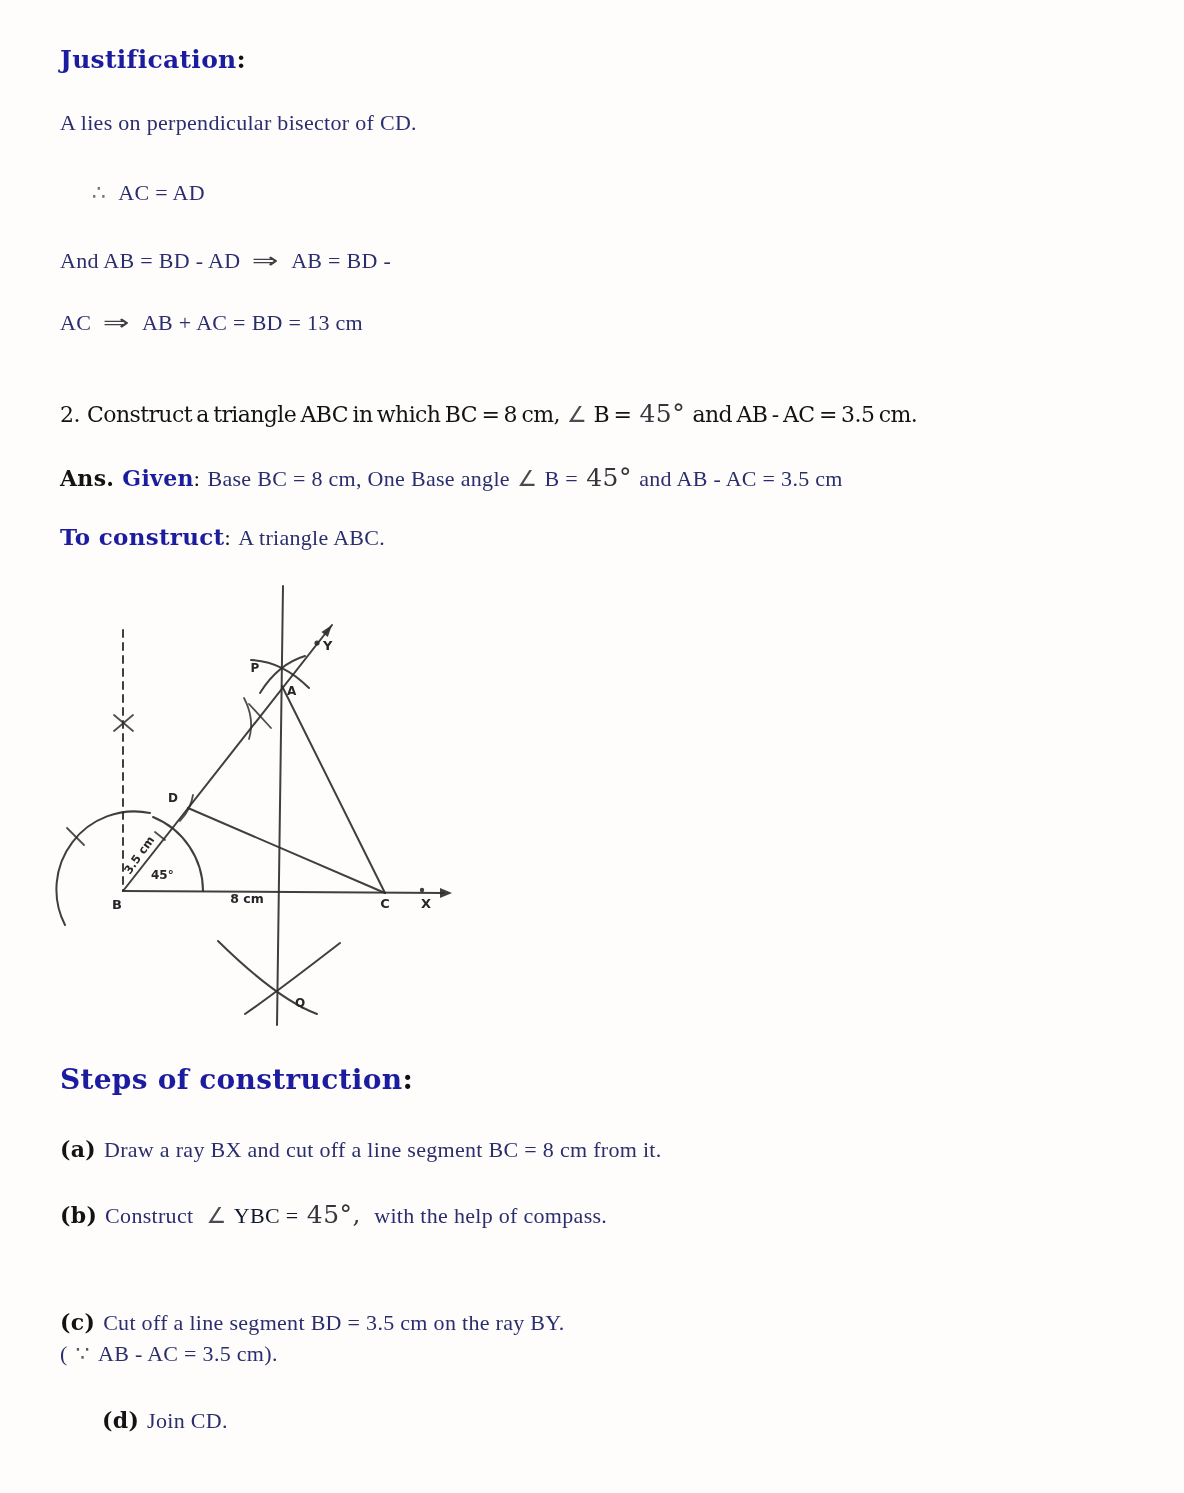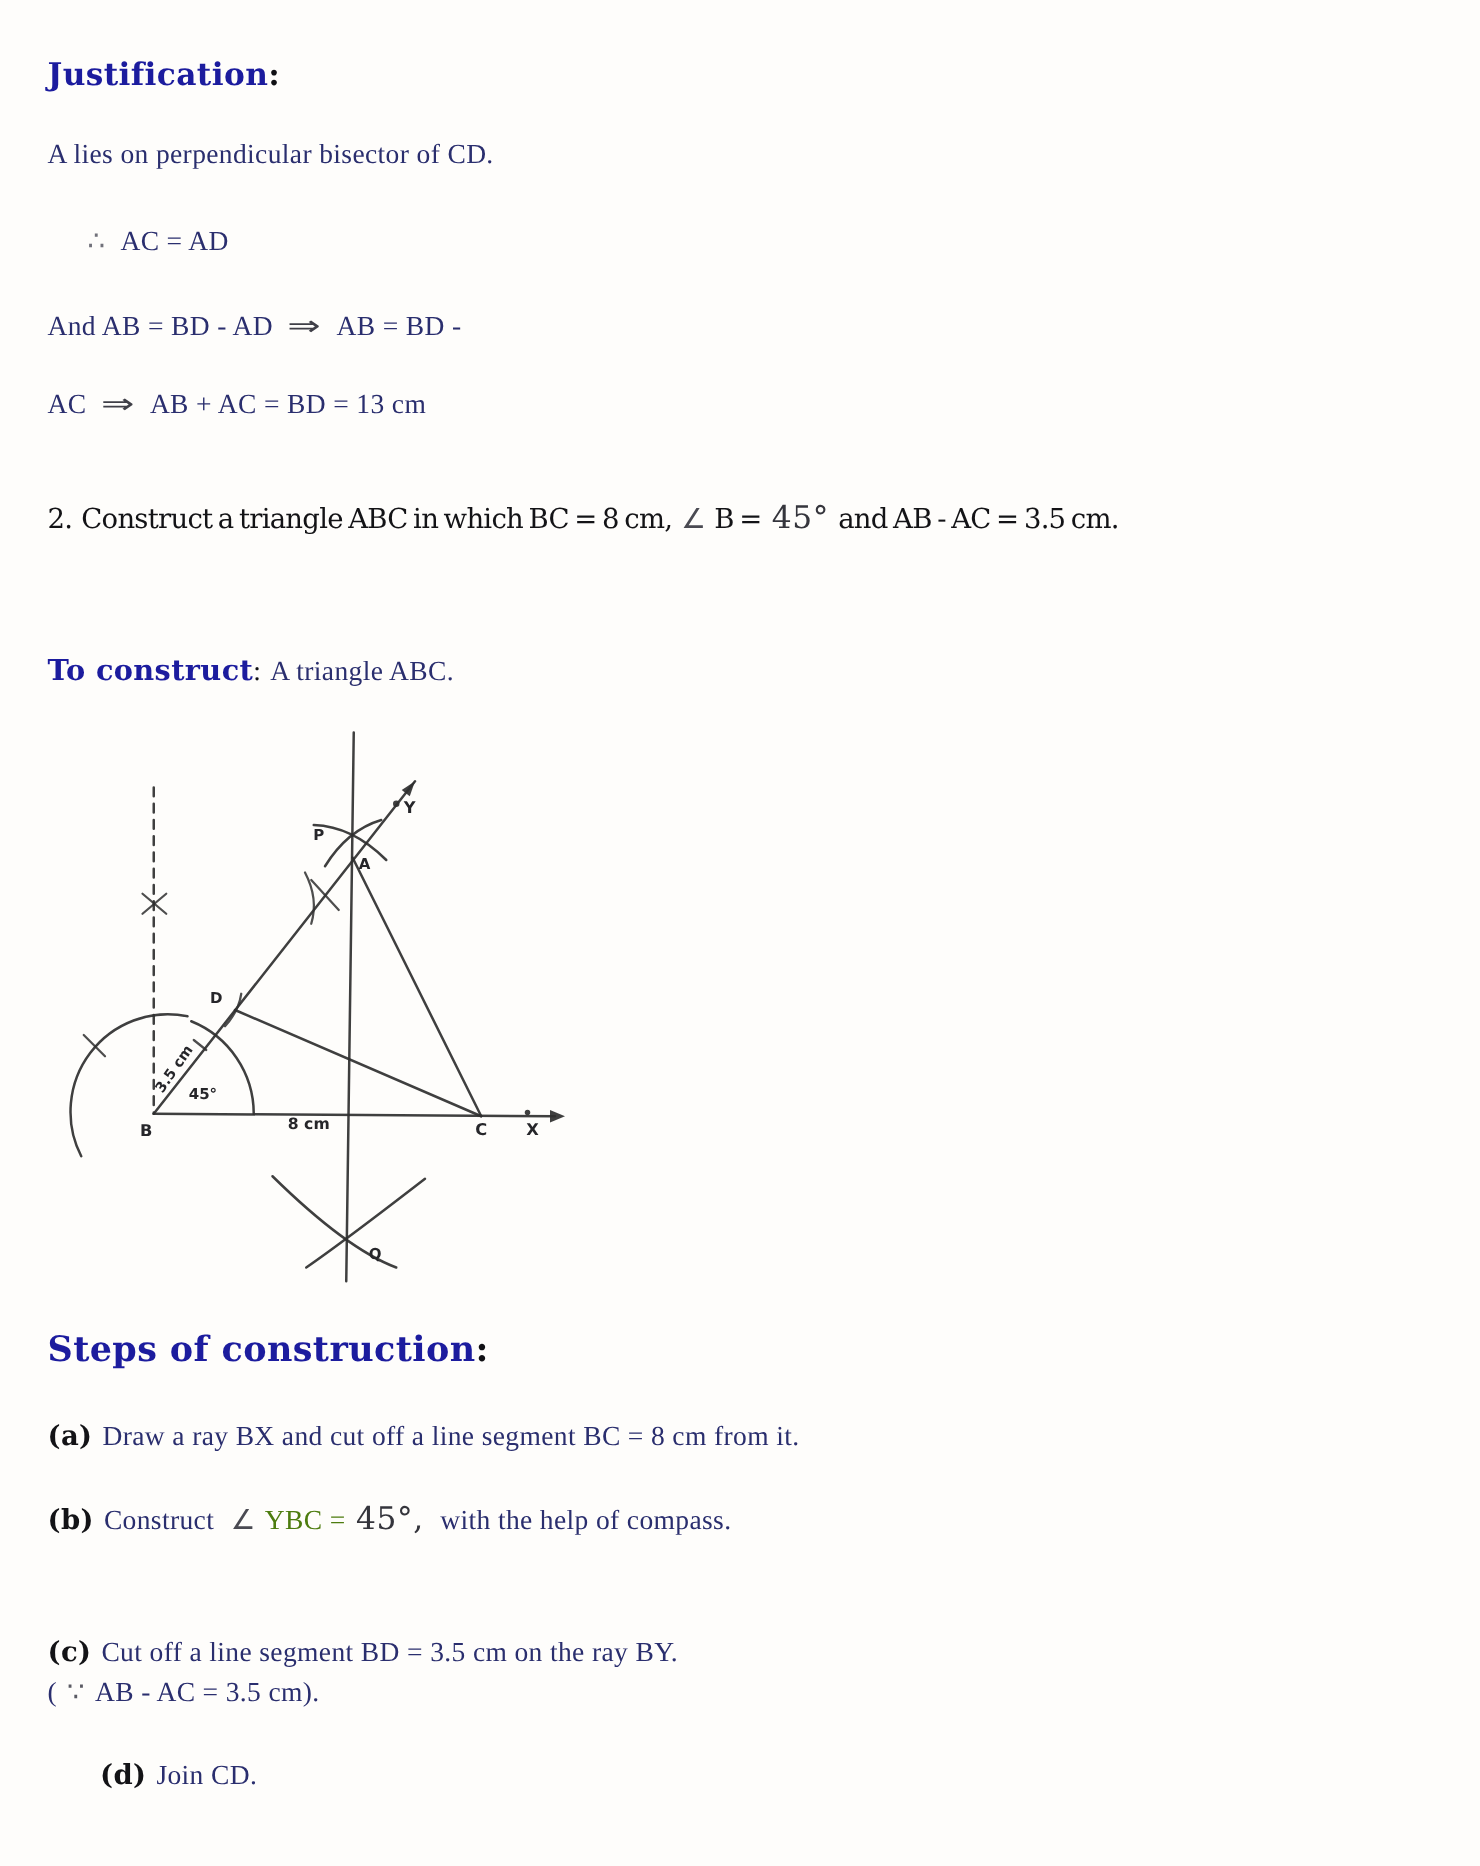--- a/index.html
+++ b/index.html
@@ -2,37 +2,37 @@
 <html><head>
 <meta charset="utf-8">
 <style>
   html,body { margin:0; padding:0; background:#ffffff; }
   .page {
     position:relative; width:1184px; height:1493px;
     background:#fefdfb; overflow:hidden;
     font-family:"Liberation Serif", serif;
   }
   .line {
-    position:absolute; left:38px; white-space:nowrap;
+    position:absolute; left:60px; white-space:nowrap;
     font-size:22px; color:#2a2e6e; letter-spacing:.3px;
   }
   .h {
     font-family:"DejaVu Serif", serif; font-weight:bold; color:#1c1c9e;
   }
   .colon { color:#101014; }
   .bold-label {
     font-family:"DejaVu Serif", serif; font-weight:bold; color:#131316;
     margin-right:8px;
   }
   .qhead {
     font-family:"DejaVu Serif", serif; font-weight:normal; color:#131316;
     letter-spacing:-0.6px; word-spacing:-2px;
   }
   .eqsym  { color:#4a4a52; font-family:"DejaVu Sans", sans-serif; }
-  .eqtext { color:#4d7c0f; }
+  .eqtext { color:#0f172a; }
   .deg {
     font-family:"DejaVu Serif", serif; font-size:25px; color:#35353c;
     letter-spacing:.5px;
   }
   .arrow {
     display:inline-block; transform:scaleX(1.45);
     color:#3f3f47; margin:0 16px; font-family:"DejaVu Sans", sans-serif;
   }
   .therefore { color:#71717a; margin-right:12px; font-family:"DejaVu Sans", sans-serif; }
   .because-sym { color:#5a5a63; margin:0 8px; font-family:"DejaVu Sans", sans-serif; }
@@ -84,20 +84,23 @@
   </div>
 
   <div class="line" id="j-line4">
     <span>AC</span><span class="arrow">⇒</span><span>AB + AC = BD = 13 cm</span>
   </div>
 
   <div class="line qhead" id="question-line">
     <span>2.</span><span class="sp">Construct a triangle ABC in which BC = 8 cm,</span><span class="eqsym sp">∠</span><span class="sp">B =</span><span class="deg sp">45°</span><span class="sp">and AB - AC = 3.5 cm.</span>
   </div>
 
+  <div class="line" id="answer-line">
+    <span class="bold-label">Ans.</span><span class="h" style="font-size:22px;">Given</span><span class="colon">:</span><span class="sp">Base BC = 8 cm, One Base angle</span><span class="eqsym sp">∠</span><span class="sp">B =</span><span class="deg sp">45°</span><span class="sp">and AB - AC = 3.5 cm</span>
+  </div>
 
   <div class="line" id="to-construct-line">
     <span class="h" style="font-size:23px;">To construct</span><span class="colon">:</span><span class="sp">A triangle ABC.</span>
   </div>
 
   <svg id="construction-figure" width="410" height="468" viewBox="0 0 410 468" xmlns="http://www.w3.org/2000/svg">
 
     <line class="ink" x1="68" y1="313" x2="389" y2="315"></line>
     <polygon class="ink-fill" points="397,315 385,310 385,320"></polygon>
     <circle class="ink-fill" cx="367" cy="312" r="2.2"></circle>

